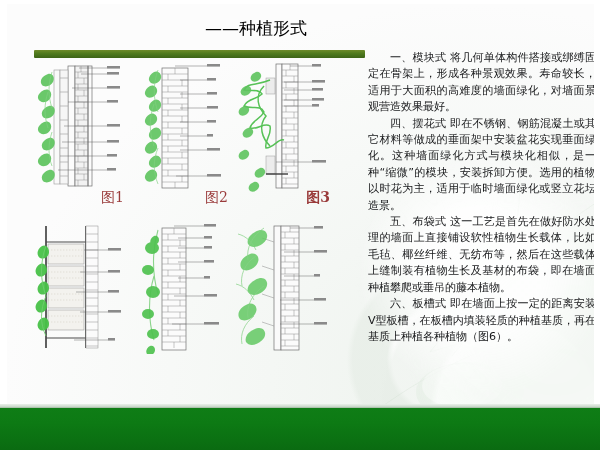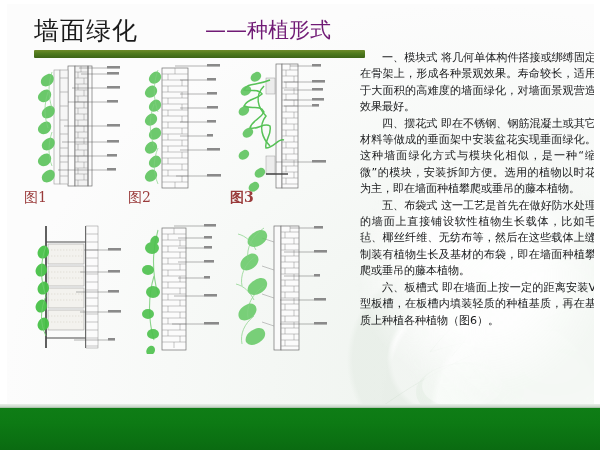--- a/index.html
+++ b/index.html
@@ -37,21 +37,21 @@
   
   .title-zone{position:absolute;left:0;top:8px;width:600px;height:48px;}
   .title-main{
     position:absolute;left:34px;top:10px;
     font-size:25px;line-height:1;color:#1b1b1b;letter-spacing:1px;
     font-family:"DejaVu Sans","Liberation Sans",sans-serif;
     white-space:nowrap;
   }
   .title-sub{
     position:absolute;left:205px;top:12px;
-    font-size:21px;line-height:1;color:#701a75;letter-spacing:0px;
+    font-size:17px;line-height:1;color:#000000;letter-spacing:0px;
     white-space:nowrap;
   }
   .title-rule{
     position:absolute;left:34px;top:42px;width:331px;height:8px;
     background:linear-gradient(180deg,#6e8b2a 0%,#4f7a1e 45%,#3d6417 100%);
     border-radius:1px;
   }
   
   .footer-bar{
     position:absolute;left:0;bottom:0;width:600px;height:42px;
@@ -70,32 +70,32 @@
   .fig-row{position:absolute;left:0;width:310px;height:163px;}
   .fig-row.r1{top:0;}
   .fig-row.r2{top:162px;}
   .fig-cell{position:absolute;top:0;width:100px;height:163px;}
   .fig-cell.c1{left:2px;}
   .fig-cell.c2{left:106px;}
   .fig-cell.c3{left:208px;font-weight:bold;}
   .fig-art{position:absolute;left:0;top:0;width:100px;height:134px;}
   .fig-cap{
     position:absolute;left:0;top:132px;width:100px;
-    text-align:left;font-size:14px;line-height:1;
+    text-align:right;font-size:14px;line-height:1;
     color:#9a3b3b;font-family:"DejaVu Serif","Liberation Serif",serif;
     letter-spacing:0px;
   }
   
   .body-col{
     position:absolute;left:352px;top:50px;width:244px;height:350px;
   }
   .para{
     font-size:11.1px;line-height:16.4px;color:#17181a;
     text-align:justify;text-justify:inter-ideograph;
-    text-indent:22px;margin:0 0 0 8px;
+    text-indent:22px;margin:0 0 0 16px;
     font-family:"DejaVu Sans","Liberation Sans",sans-serif;
     letter-spacing:-0.1px;
   }
 </style>
 </head>
 <body>
 
 <div id="slide">
 
   <div class="bg-base"></div>
@@ -116,21 +116,20 @@
     </g>
     <g fill="#ffffff" opacity=".55">
       <ellipse cx="462" cy="386" rx="40" ry="22"></ellipse>
       <ellipse cx="552" cy="368" rx="28" ry="16"></ellipse>
     </g>
   </svg>
 
   <div class="bg-soft"></div>
 
   <div class="title-zone">
-    <div class="title-main">墙面绿化</div>
     <div class="title-sub">——种植形式</div>
     <div class="title-rule"></div>
   </div>
 
   <div class="fig-grid">
 
     <div class="fig-row r1">
 
       <div class="fig-cell c1">
         <svg class="fig-art" viewBox="0 0 100 134">
@@ -376,21 +375,21 @@
             <rect x="84" y="78" width="12" height="2.6"></rect>
             <rect x="84" y="102" width="13" height="2.6"></rect>
           </g>
         </svg>
       </div>
     </div>
   </div>
 
   <div class="body-col">
     <p class="para">一、模块式 将几何单体构件搭接或绑缚固定在骨架上，形成各种景观效果。寿命较长，适用于大面积的高难度的墙面绿化，对墙面景观营造效果最好。</p>
-    <p class="para">四、摆花式 即在不锈钢、钢筋混凝土或其它材料等做成的垂面架中安装盆花实现垂面绿化。这种墙面绿化方式与模块化相似，是一种“缩微”的模块，安装拆卸方便。选用的植物以时花为主，即在墙面种植攀爬或垂吊的藤本植物。</p>
+    <p class="para">四、摆花式 即在不锈钢、钢筋混凝土或其它材料等做成的垂面架中安装盆花实现垂面绿化。这种墙面绿化方式与模块化相似，是一种“缩微”的模块，安装拆卸方便。选用的植物以时花为主，适用于临时墙面绿化或竖立花坛造景。</p>
     <p class="para">五、布袋式 这一工艺是首先在做好防水处理的墙面上直接铺设软性植物生长载体，比如毛毡、椰丝纤维、无纺布等，然后在这些载体上缝制装有植物生长及基材的布袋，即在墙面种植攀爬或垂吊的藤本植物。</p>
     <p class="para">六、板槽式 即在墙面上按一定的距离安装V型板槽，在板槽内填装轻质的种植基质，再在基质上种植各种植物（图6）。</p>
   </div>
 
   <div class="slide-edge"></div>
   <div class="footer-gloss"></div>
   <div class="footer-hair"></div>
   <div class="footer-bar"></div>
 
 </div>

